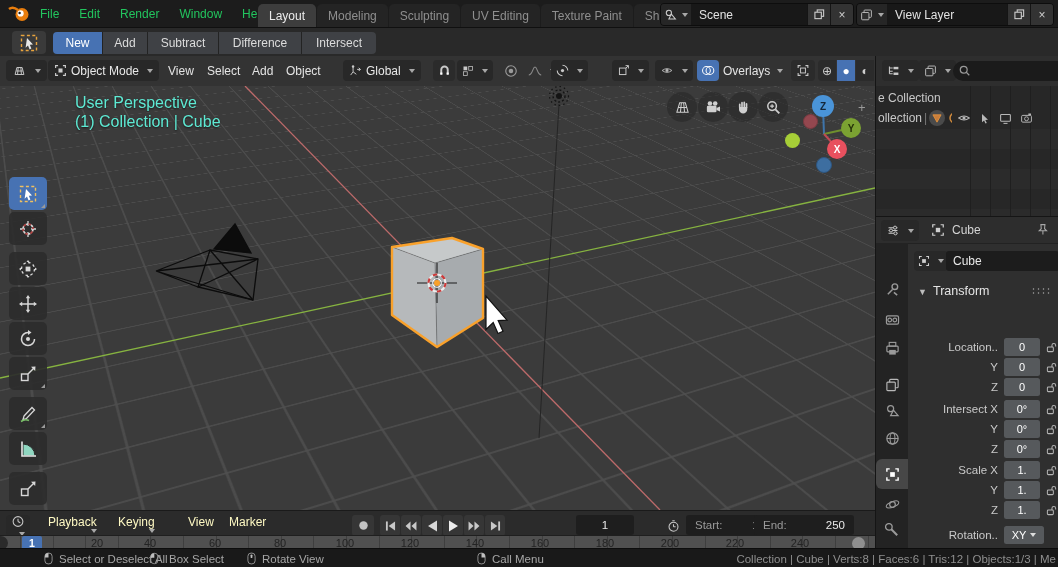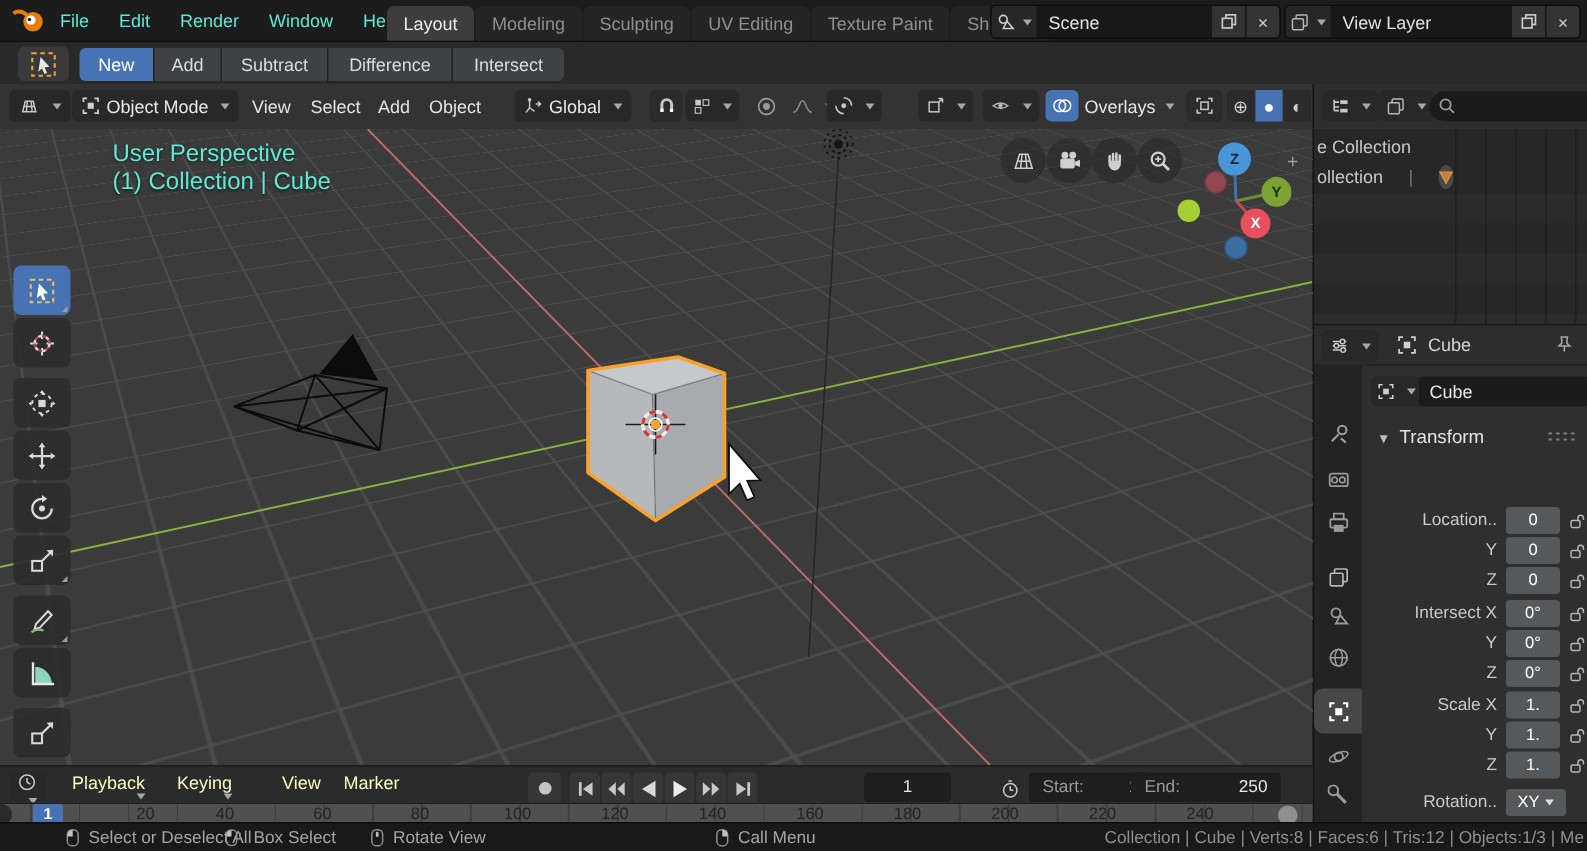--- a/index.html
+++ b/index.html
@@ -6,21 +6,21 @@
   #root{position:relative;width:1058px;height:567px;overflow:hidden;background:#3b3b3b;
         font-family:"Liberation Sans","DejaVu Sans",sans-serif;color:#ccc;
         -webkit-font-smoothing:antialiased;font-size:12px;}
   .abs{position:absolute;}
   .flex{display:flex;align-items:center;}
   svg{display:block;}
   .caret{width:0;height:0;border-left:3.5px solid transparent;border-right:3.5px solid transparent;
          border-top:4px solid #a8a8a8;display:inline-block;margin-left:4px;}
   
   .topbar{left:0;top:0;width:1058px;height:27px;background:#1c1c1c;border-bottom:1px solid #101010;}
-  .menu-item{color:#5eead4;padding:0 10px;height:27px;display:flex;align-items:center;cursor:default;}
+  .menu-item{color:#22c55e;padding:0 10px;height:27px;display:flex;align-items:center;cursor:default;}
   .ws-tabs{position:absolute;left:258px;top:4px;height:23px;display:flex;gap:1px;align-items:flex-end;}
   .ws-tab{height:23px;padding:0 11px;display:flex;align-items:center;background:#242424;color:#8f8f8f;
           border-radius:5px 5px 0 0;font-size:12px;}
   .ws-tab.active{background:#3d3d3d;color:#ececec;}
   .idwidget{position:absolute;top:3px;height:21px;background:#181818;border:1px solid #0d0d0d;
             border-radius:4px;display:flex;align-items:center;overflow:hidden;}
   .idwidget .icobtn{width:30px;height:21px;background:#262626;display:flex;align-items:center;justify-content:center;gap:1px;}
   .idwidget .label{padding:0 8px;color:#e2e2e2;flex:1;}
   .idwidget .sq{width:22px;height:21px;background:#333;display:flex;align-items:center;justify-content:center;
                 border-left:1px solid #151515;color:#ccc;}
@@ -487,21 +487,21 @@
     <div class="stripe" style="top:83px"></div>
     <div class="stripe" style="top:123px;height:7px"></div>
     <div class="colsep" style="left:94px"></div>
     <div class="colsep" style="left:114px"></div>
     <div class="colsep" style="left:134px"></div>
     <div class="colsep" style="left:154px"></div>
     <div class="colsep" style="left:174px"></div>
     <div class="orow" style="top:2px">
       <span>e Collection</span>
     </div>
-    <div class="orow" style="top:22px;width:181px;gap:17px">
+    <div class="orow" style="top:22px;width:181px;gap:2px">
       <span>ollection</span>
       <span style="color:#777">|</span>
       <span style="width:16px;height:16px;background:#4a4a4a;border-radius:50%;display:flex;align-items:center;justify-content:center;">
         <svg width="10" height="9" viewBox="0 0 12 11">
             <path d="M1,1 H11 L6,10 Z" fill="#c87d3a" stroke="#e8963f" stroke-width="1"></path>
           </svg>
       </span>
       <span style="width:7px;height:14px;overflow:hidden;margin-left:-2px">
           <svg width="14" height="14" viewBox="0 0 14 14">
             <circle cx="10" cy="7" r="5" fill="none" stroke="#d08a3c" stroke-width="1.5"></circle>

